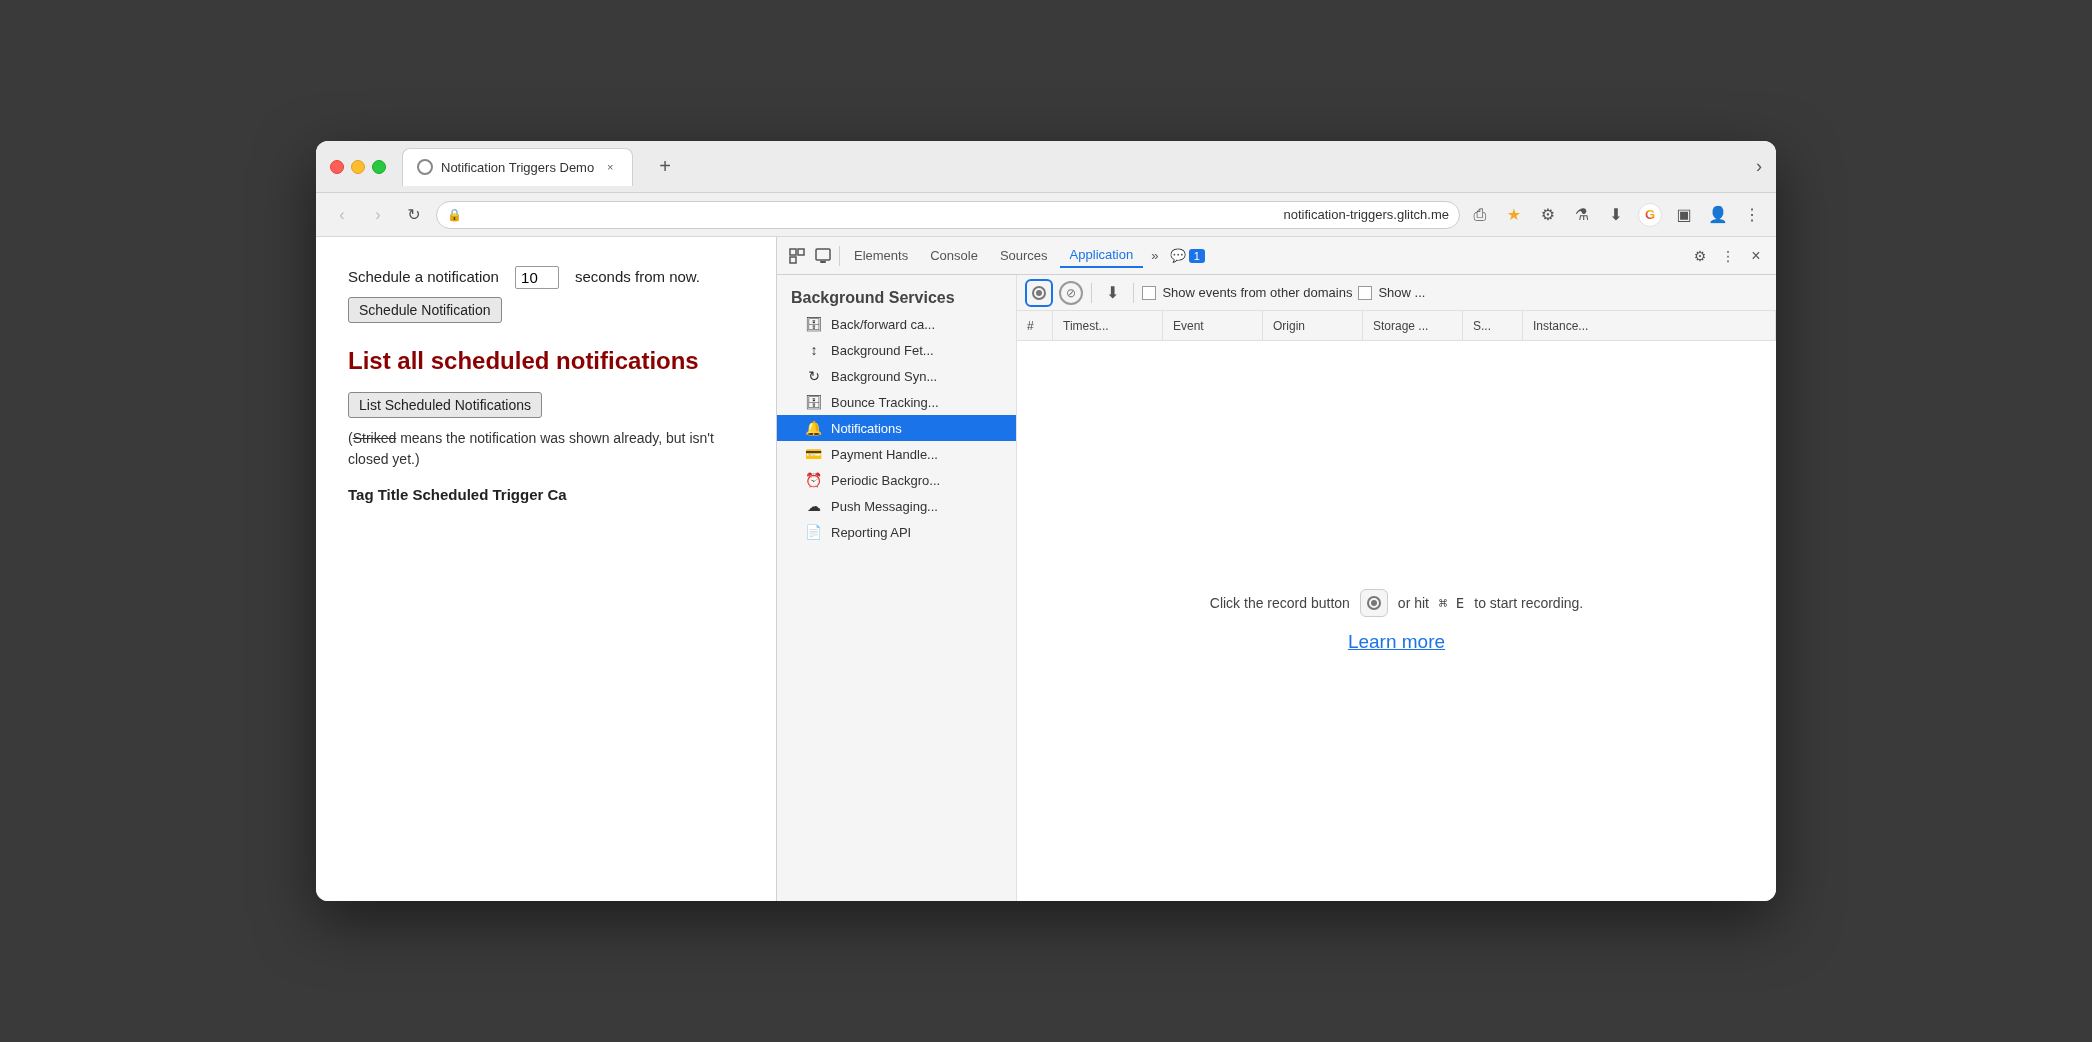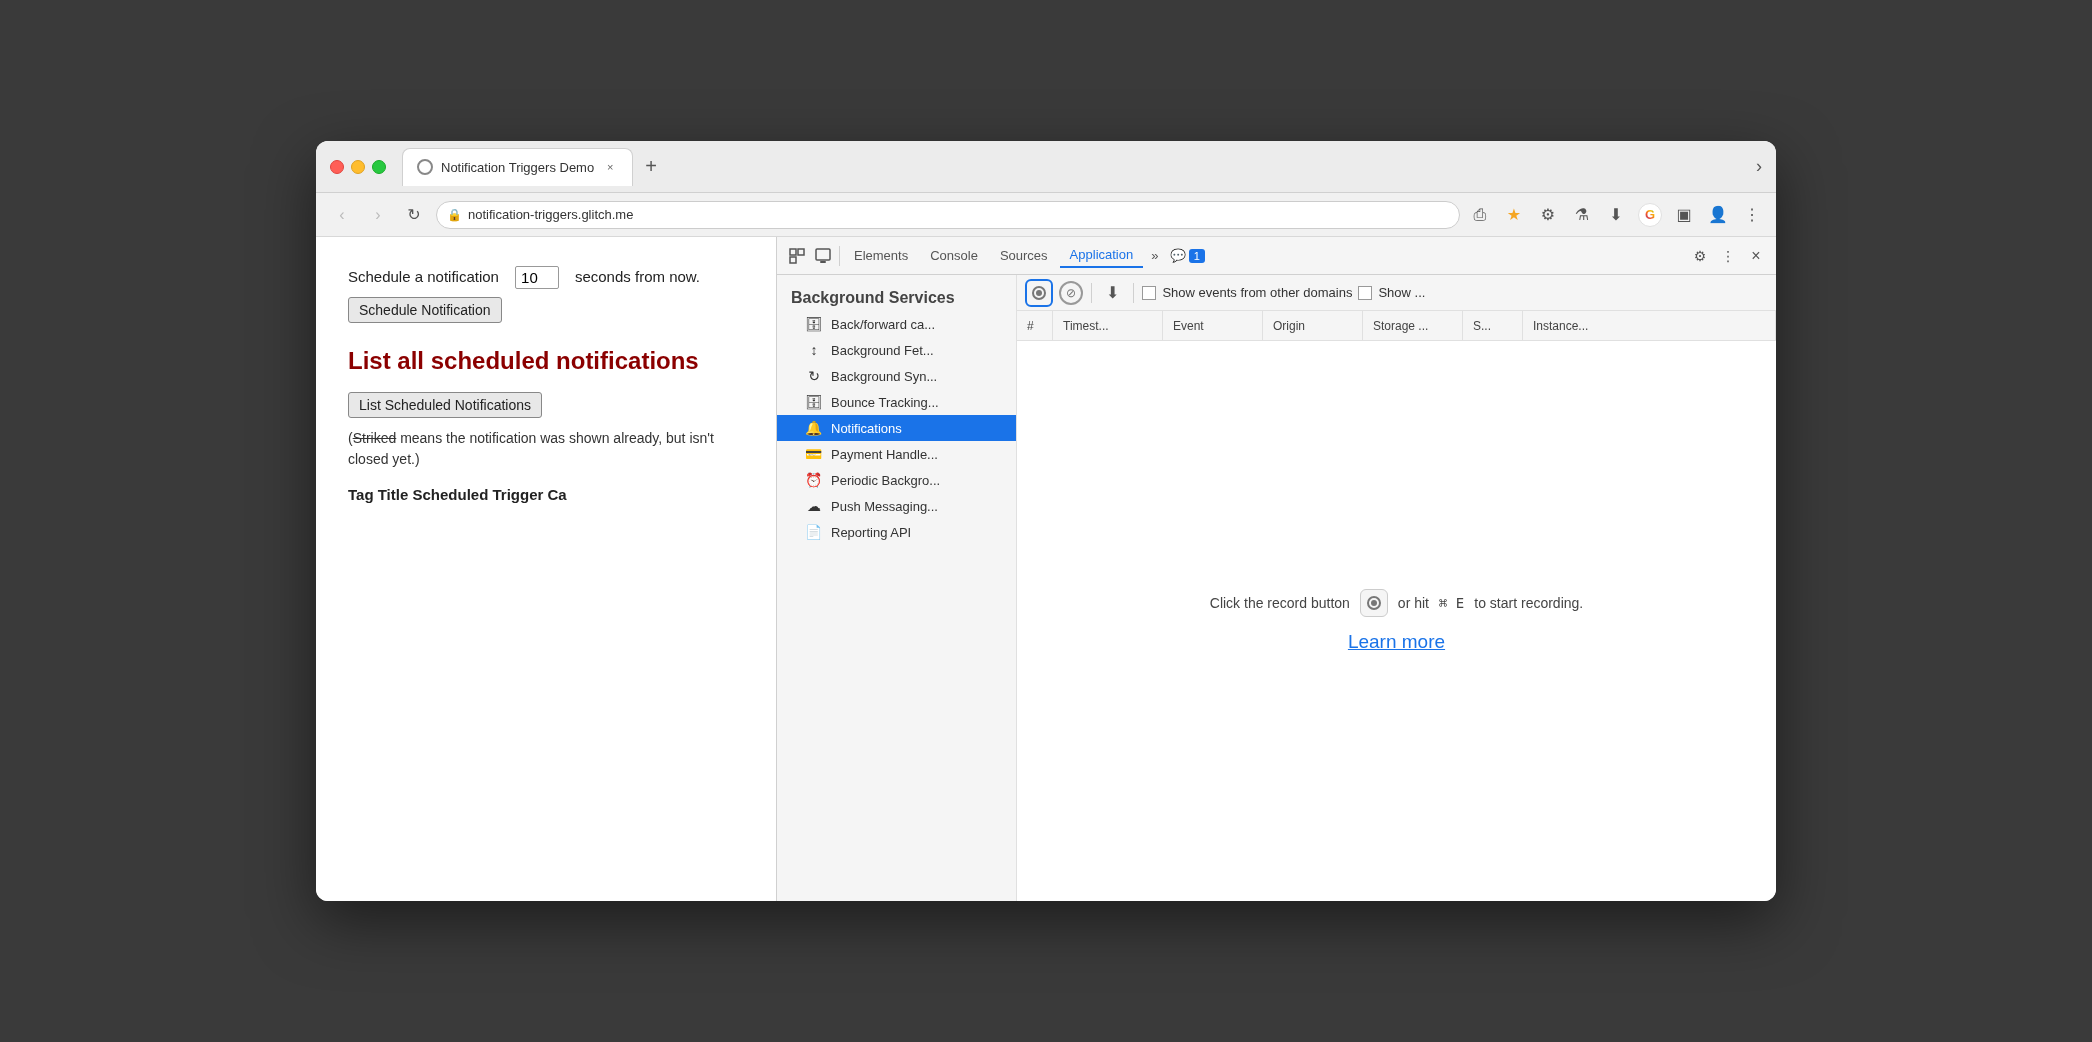--- a/index.html
+++ b/index.html
@@ -41,21 +41,21 @@
       height: 14px;
       border-radius: 50%;
     }
     .tl-red { background: #ff5f57; border: 1px solid #e0443e; }
     .tl-yellow { background: #ffbd2e; border: 1px solid #dea123; }
     .tl-green { background: #28c840; border: 1px solid #1aab29; }
     .tab-bar {
       display: flex;
       align-items: center;
       flex: 1;
-      gap: 4px;
+      gap: 18px;
     }
     .tab {
       background: #ffffff;
       border-radius: 8px 8px 0 0;
       padding: 6px 14px;
       display: flex;
       align-items: center;
       gap: 8px;
       height: 38px;
       font-size: 13px;
@@ -131,21 +131,21 @@
       border: 1px solid #ccc;
       border-radius: 14px;
       display: flex;
       align-items: center;
       padding: 0 10px;
       gap: 6px;
       font-size: 13px;
       color: #333;
     }
     .address-lock { font-size: 12px; color: #666; }
-    .address-text { flex: 1; }
+    .address-text { flex: 1; text-align: right; }
     .nav-actions {
       display: flex;
       align-items: center;
       gap: 10px;
     }
     .nav-action-btn {
       width: 24px;
       height: 24px;
       display: flex;
       align-items: center;

